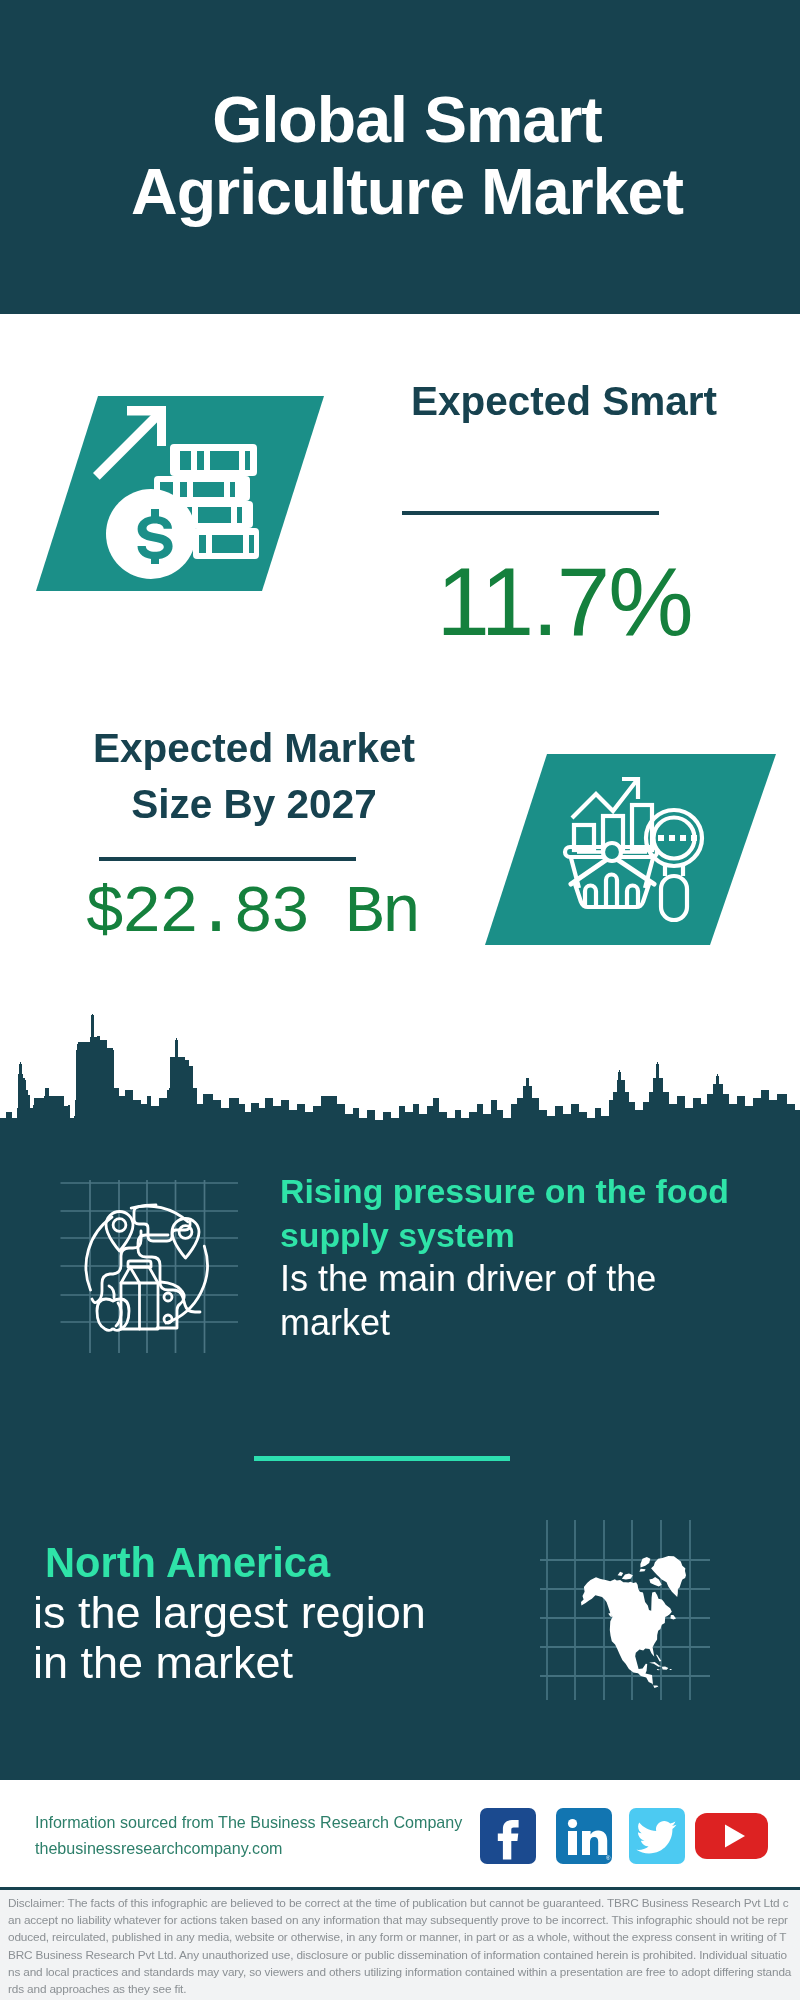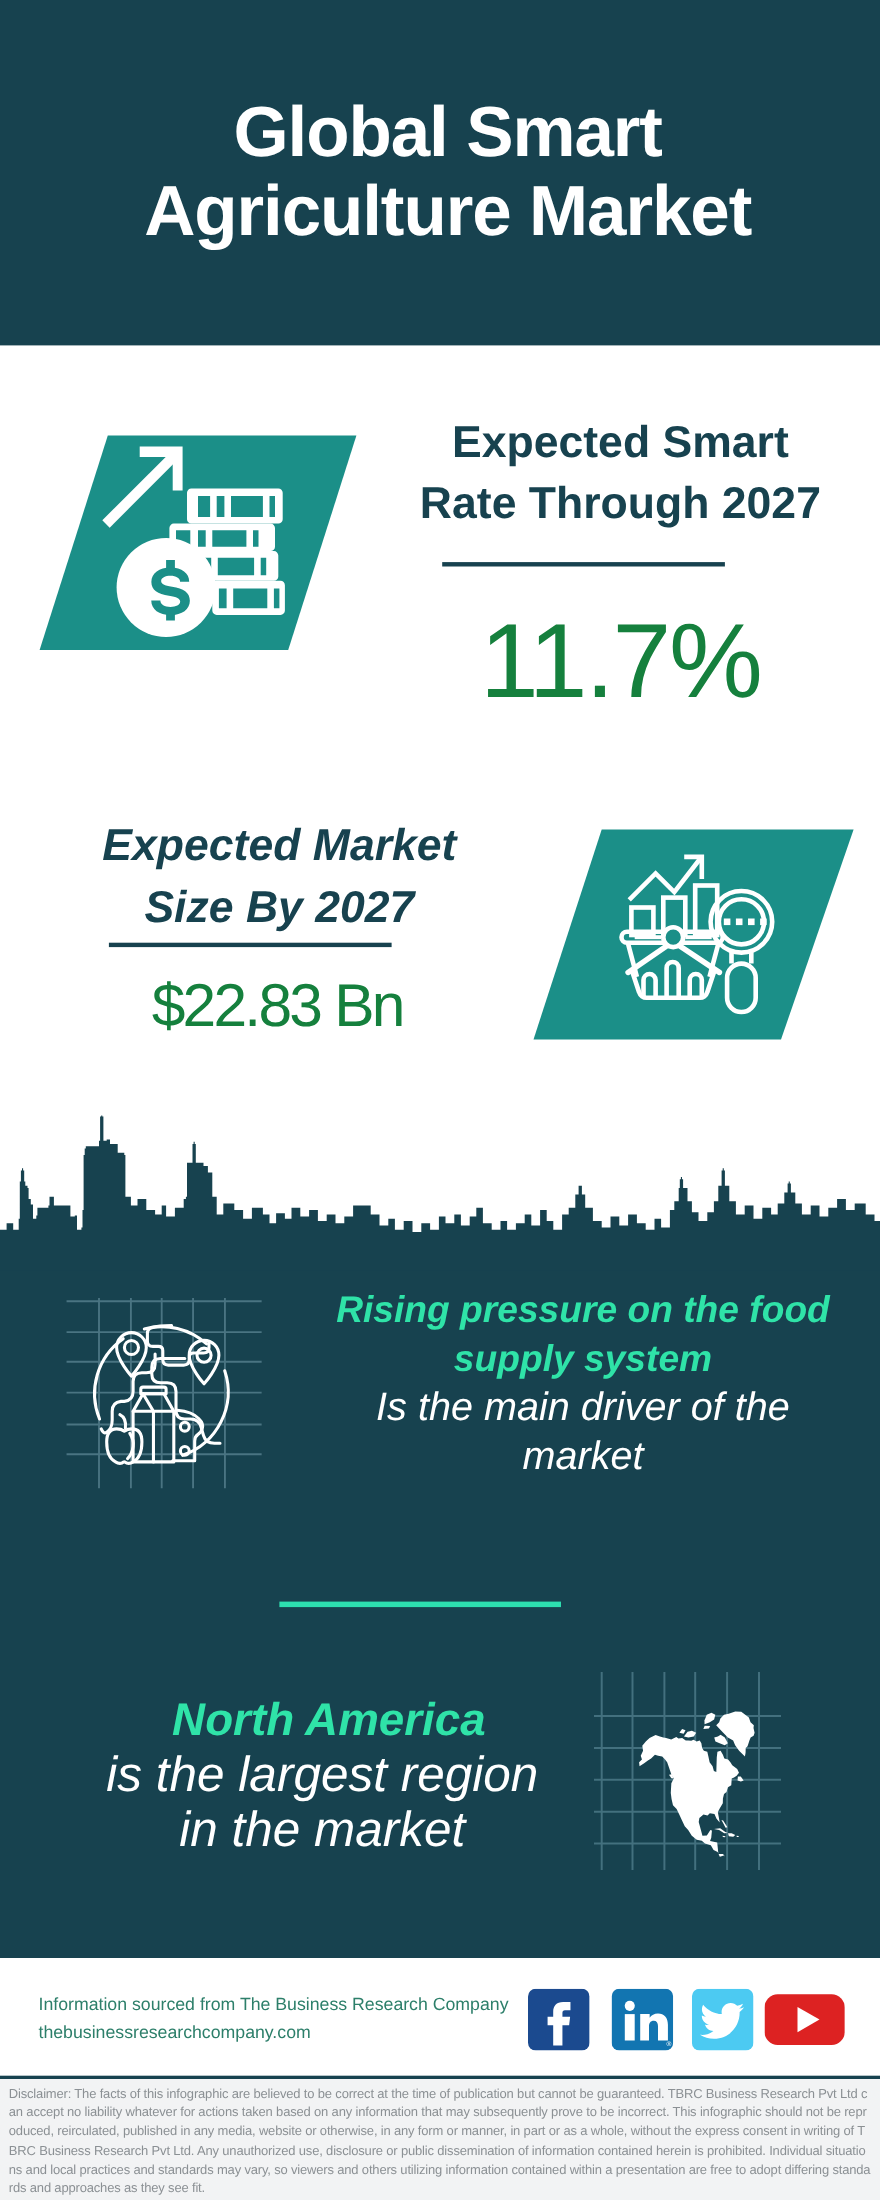--- a/index.html
+++ b/index.html
@@ -12,21 +12,21 @@
   .header h1{margin:0;position:absolute;left:7px;top:84px;width:800px;text-align:center;color:#fff;
     font-size:64.5px;line-height:72px;font-weight:bold;letter-spacing:-1px;}
 
   .stat-head{position:absolute;color:#17424f;font-weight:bold;font-size:40.5px;line-height:56px;text-align:center;}
   .rule{position:absolute;background:#17424f;height:4px;}
   .stat-val{position:absolute;color:#15803d;font-size:96px;line-height:100px;font-weight:500;text-align:center;letter-spacing:-2px;}
 
   
   .lower{position:absolute;left:0;top:1140px;width:800px;height:640px;background:#17424f;}
 
-  .msg{position:absolute;text-align:center;font-style:italic;}
+  .msg{position:absolute;text-align:left;}
   .msg .hl{color:#2fe3a8;font-weight:bold;font-size:33.8px;line-height:43.5px;display:block;}
   .msg .sub{color:#ffffff;font-size:36px;line-height:43.5px;display:block;font-weight:400;}
   .divider{position:absolute;background:#2ddfb0;height:5px;}
   .source{position:absolute;left:35px;top:1810px;color:#2d7f6a;font-size:16.1px;line-height:25.5px;}
   .social-link{position:absolute;top:1808px;display:block;width:56px;height:56px;text-decoration:none;}
   .disc{position:absolute;left:0;top:1887px;width:800px;height:113px;background:#f2f3f4;border-top:3px solid #17424f;}
   .disc p{margin:0;padding:5px 8px 0 8px;color:#8b9094;font-size:11.8px;line-height:17.2px;text-align:left;font-family:"Liberation Sans",sans-serif;word-break:break-all;letter-spacing:-0.15px;}
 </style>
 </head>
 <body>
@@ -55,31 +55,30 @@
 
       <circle cx="121" cy="142" r="45"></circle>
     </g>
     <g fill="#1b8f88">
       <path d="M121,117 h8 v9 h-8z M121,163 h8 v9 h-8z"></path>
       <path d="M125,124 c-10.2,0 -17.4,5.4 -17.4,13 0,7.4 5.7,11 16,12.5 7.1,1.1 10.2,2.6 10.2,5.4 0,3 -3.9,4.9 -8.8,4.9 -5.3,0 -9.2,-2.2 -9.2,-5.8 h-8.3 c0,8.1 7.2,13.3 17.4,13.3 10.7,0 17.7,-5.3 17.7,-13.1 0,-7.6 -5.7,-11.2 -16.2,-12.8 -7.1,-1.1 -9.9,-2.4 -9.9,-5.2 0,-2.8 3.7,-4.7 8.6,-4.7 4.9,0 8.6,2.2 8.6,5.3 h8.3 c0,-7.6 -6.8,-12.8 -16.9,-12.8z"></path>
     </g>
   </svg>
   <div class="stat-head" style="left:364px;top:373px;width:400px;">
     <span>Expected Smart</span><br>
-    <span>Rate Through 2027</span>
   </div>
   <div class="rule" style="left:402px;top:511px;width:257px;"></div>
   <div class="stat-val" style="left:384px;top:552px;width:360px;">11.7%</div>
 
-  <div class="stat-head" style="left:23px;top:740px;width:462px;font-style:italic;">
+  <div class="stat-head" style="left:23px;top:720px;width:462px;">
     <span>Expected Market</span><br>
     <span>Size By 2027</span>
   </div>
   <div class="rule" style="left:99px;top:857px;width:257px;"></div>
-  <div class="stat-val" style="left:17px;top:872px;width:470px;font-size:55px;line-height:84px;letter-spacing:-2.5px;">$22.83 Bn</div>
+  <div class="stat-val" style="left:17px;top:872px;width:470px;font-size:66px;line-height:84px;letter-spacing:-2.5px;font-family:Liberation Mono, monospace;">$22.83 Bn</div>
   <svg style="position:absolute;left:480px;top:750px;" width="300" height="200" viewBox="0 0 300 200">
     <polygon points="67,4 296,4 230,195 5,195" fill="#1b8f88"></polygon>
     <g fill="none" stroke="#ffffff" stroke-width="4.2" stroke-linecap="butt" stroke-linejoin="miter">
 
       <polyline points="92,68 116,44 133,61 157,30"></polyline>
       <polyline points="142,29 158,29 158,49"></polyline>
 
       <rect x="94" y="75" width="20" height="25"></rect>
       <rect x="123" y="66" width="20" height="34"></rect>
       <rect x="152" y="55" width="20" height="45"></rect>

